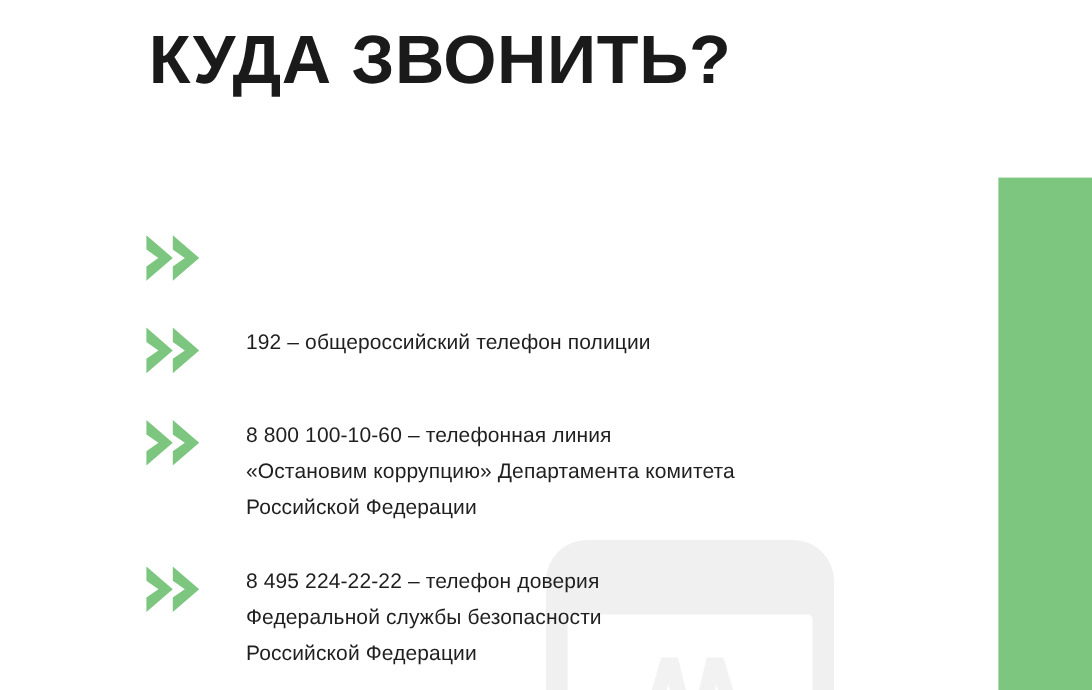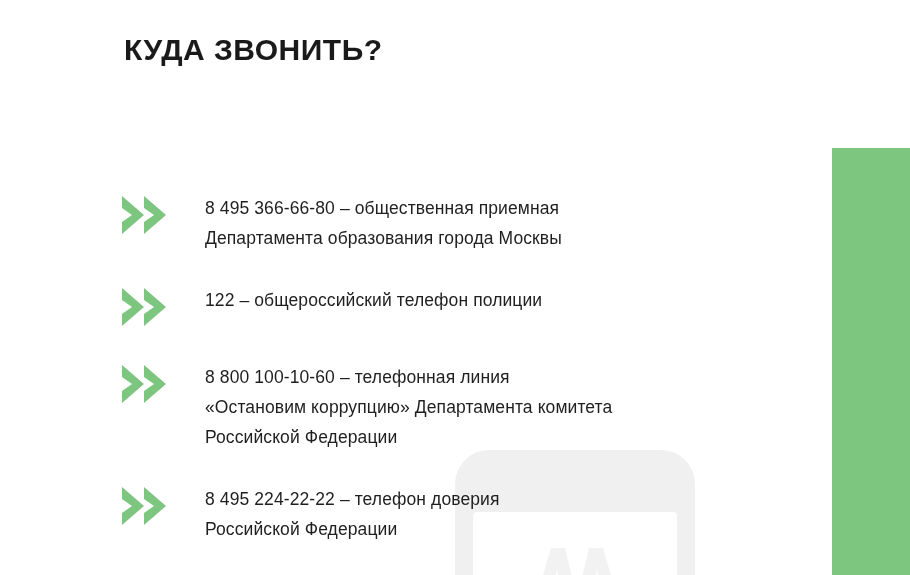--- a/index.html
+++ b/index.html
@@ -65,21 +65,21 @@
     top: 92px;
     width: 110px;
     height: 90px;
   }
 
   
   .title {
     position: absolute;
     left: 124px;
     top: 22px;
-    font-size: 30px;
+    font-size: 57px;
     line-height: 56px;
     font-weight: bold;
     letter-spacing: 0.5px;
     color: #1a1a1a;
     font-family: "Liberation Sans", sans-serif;
     white-space: nowrap;
   }
 
   
   .list {
@@ -133,35 +133,31 @@
 
   <div class="list">
 
     <div class="item">
       <span class="arrow">
         <svg width="52" height="46" viewBox="0 0 52 46">
           <path d="M2 4 L24 23 L2 42 L2 30 L12 23 L2 16 Z" fill="#7dc67f"></path>
           <path d="M24 4 L46 23 L24 42 L24 30 L34 23 L24 16 Z" fill="#7dc67f"></path>
         </svg>
       </span>
-      <span class="item-text">
-        <span class="line">8 495 366-66-80 – общественная приемная</span>
-        <span class="line">Департамента образования города Москвы</span>
-      </span>
     </div>
 
     <div class="item">
       <span class="arrow">
         <svg width="52" height="46" viewBox="0 0 52 46">
           <path d="M2 4 L24 23 L2 42 L2 30 L12 23 L2 16 Z" fill="#7dc67f"></path>
           <path d="M24 4 L46 23 L24 42 L24 30 L34 23 L24 16 Z" fill="#7dc67f"></path>
         </svg>
       </span>
       <span class="item-text">
-        <span class="line">122 – общероссийский телефон полиции</span>
+        <span class="line">192 – общероссийский телефон полиции</span>
       </span>
     </div>
 
     <div class="item">
       <span class="arrow">
         <svg width="52" height="46" viewBox="0 0 52 46">
           <path d="M2 4 L24 23 L2 42 L2 30 L12 23 L2 16 Z" fill="#7dc67f"></path>
           <path d="M24 4 L46 23 L24 42 L24 30 L34 23 L24 16 Z" fill="#7dc67f"></path>
         </svg>
       </span>
@@ -174,18 +170,19 @@
 
     <div class="item">
       <span class="arrow">
         <svg width="52" height="46" viewBox="0 0 52 46">
           <path d="M2 4 L24 23 L2 42 L2 30 L12 23 L2 16 Z" fill="#7dc67f"></path>
           <path d="M24 4 L46 23 L24 42 L24 30 L34 23 L24 16 Z" fill="#7dc67f"></path>
         </svg>
       </span>
       <span class="item-text">
         <span class="line">8 495 224-22-22 – телефон доверия</span>
+        <span class="line">Федеральной службы безопасности</span>
         <span class="line">Российской Федерации</span>
       </span>
     </div>
 
   </div>
 </div>
 
 </body></html>

